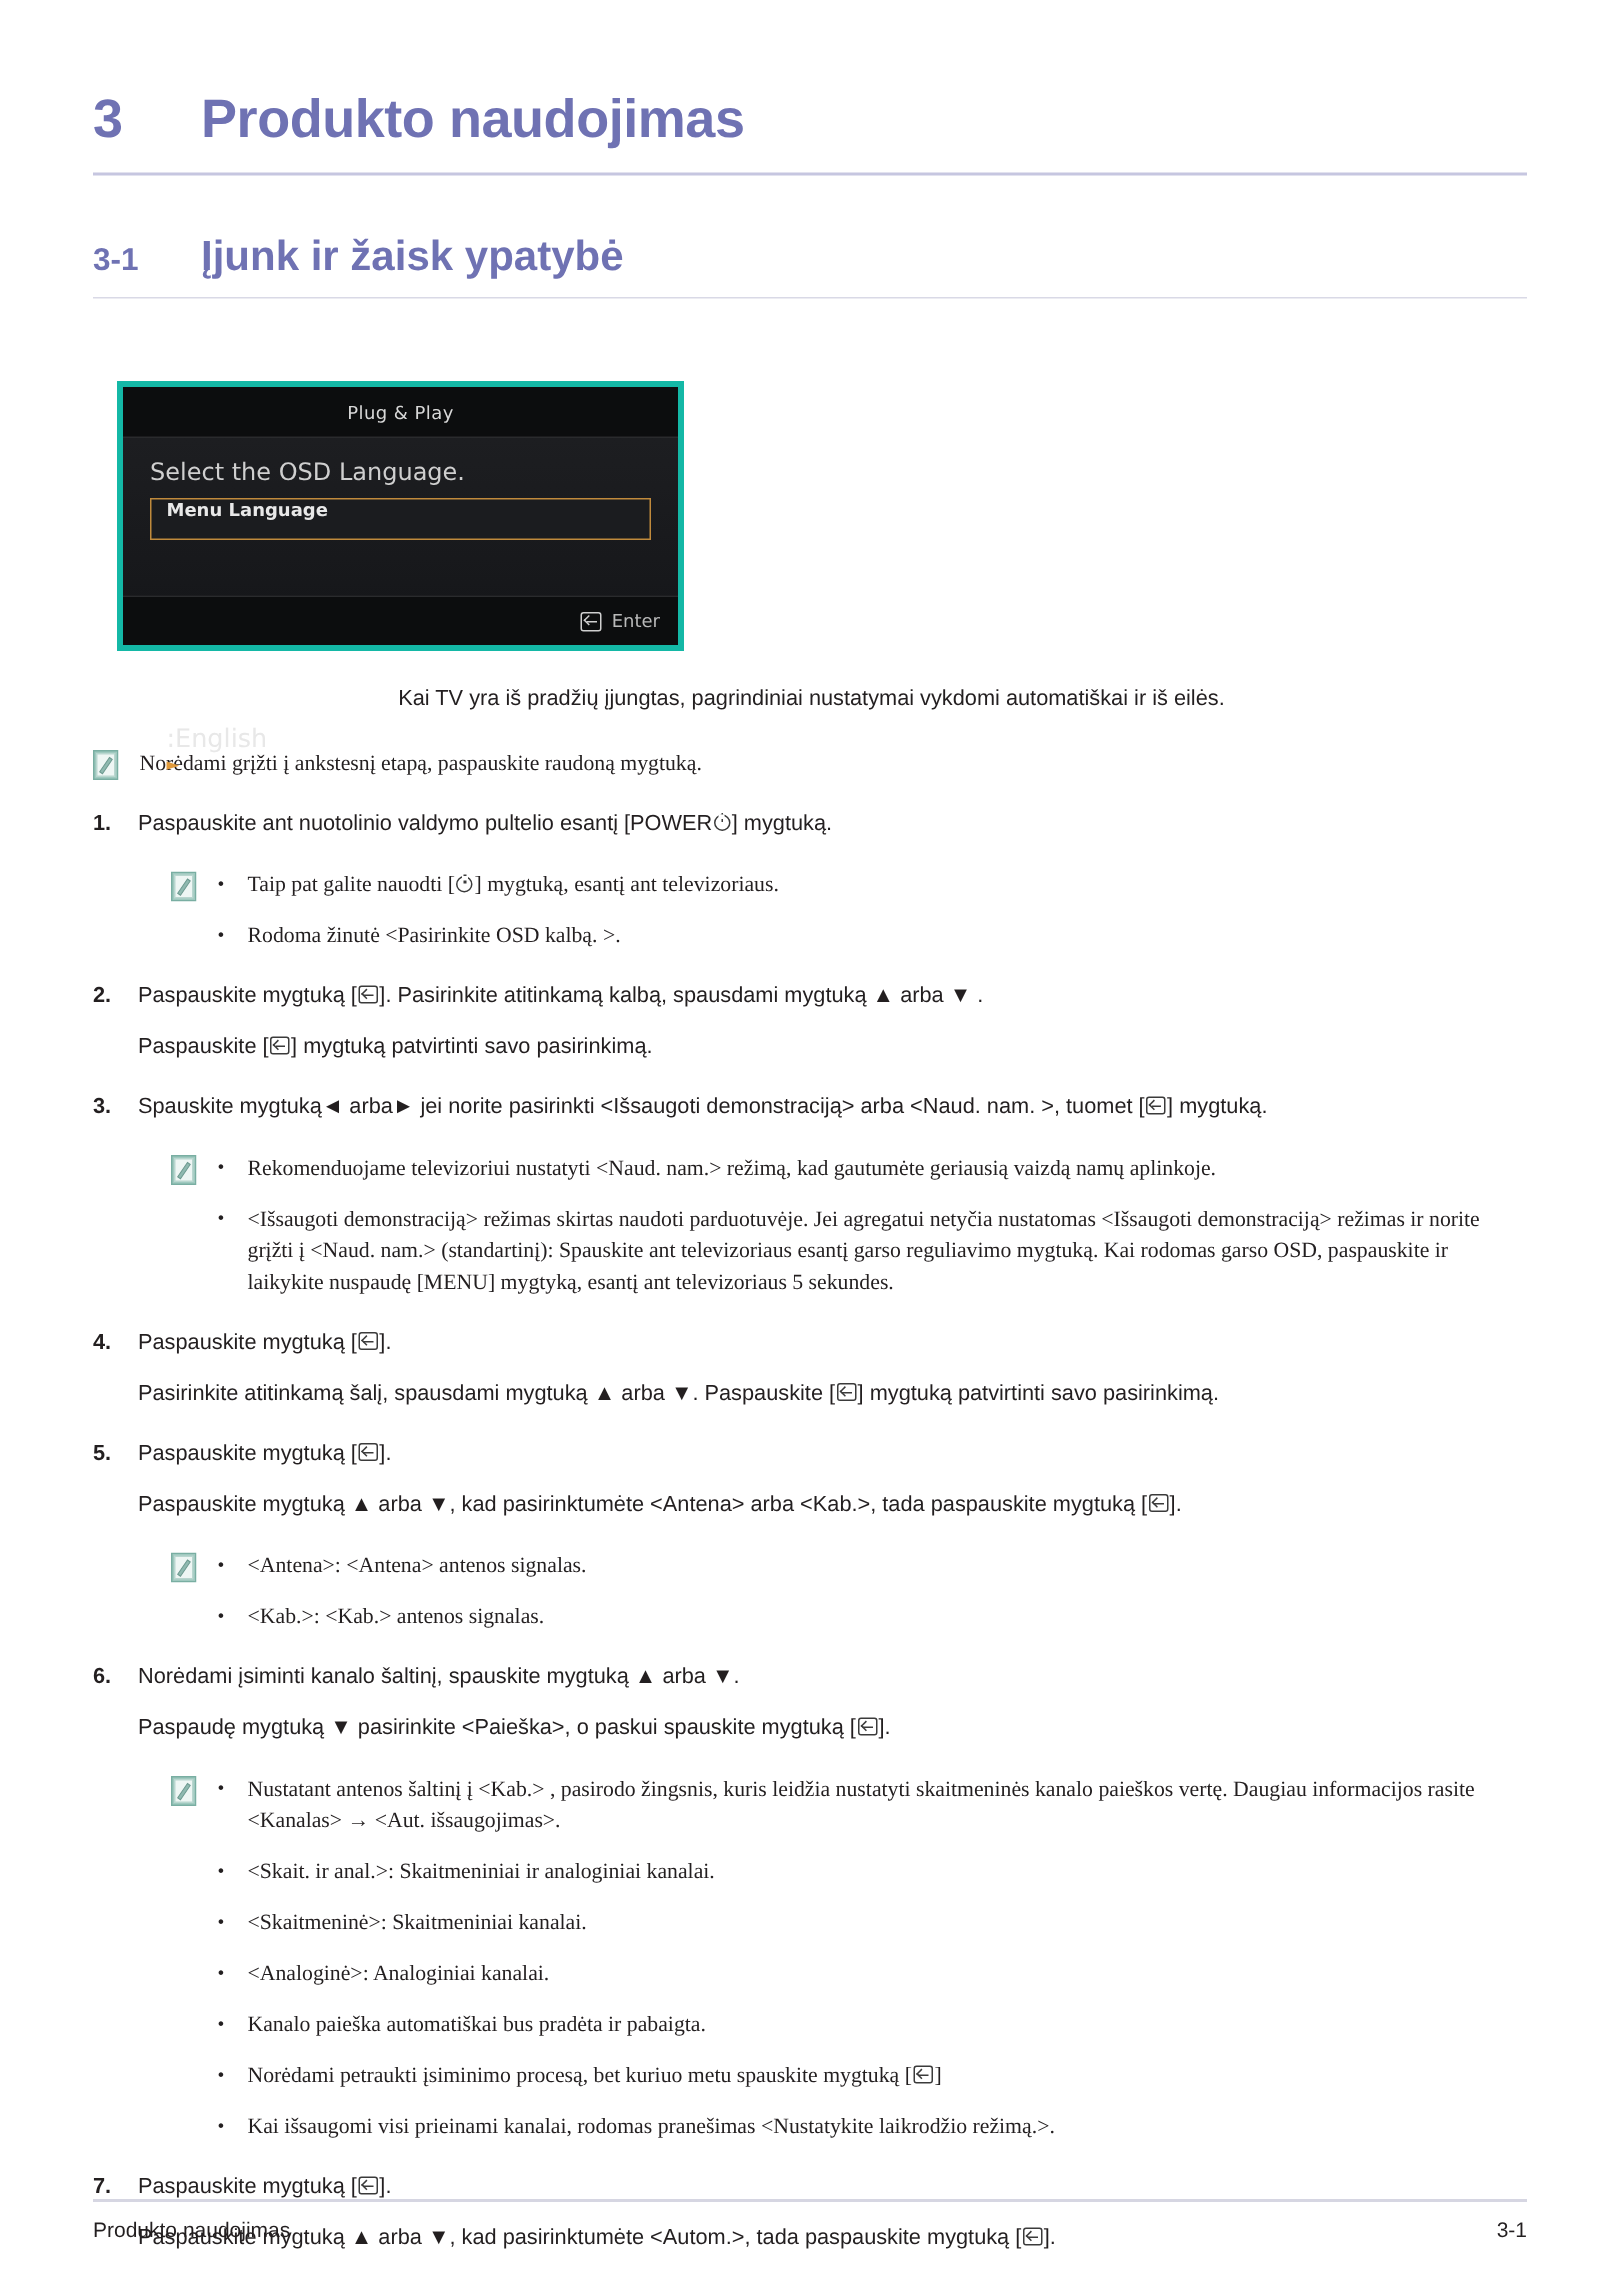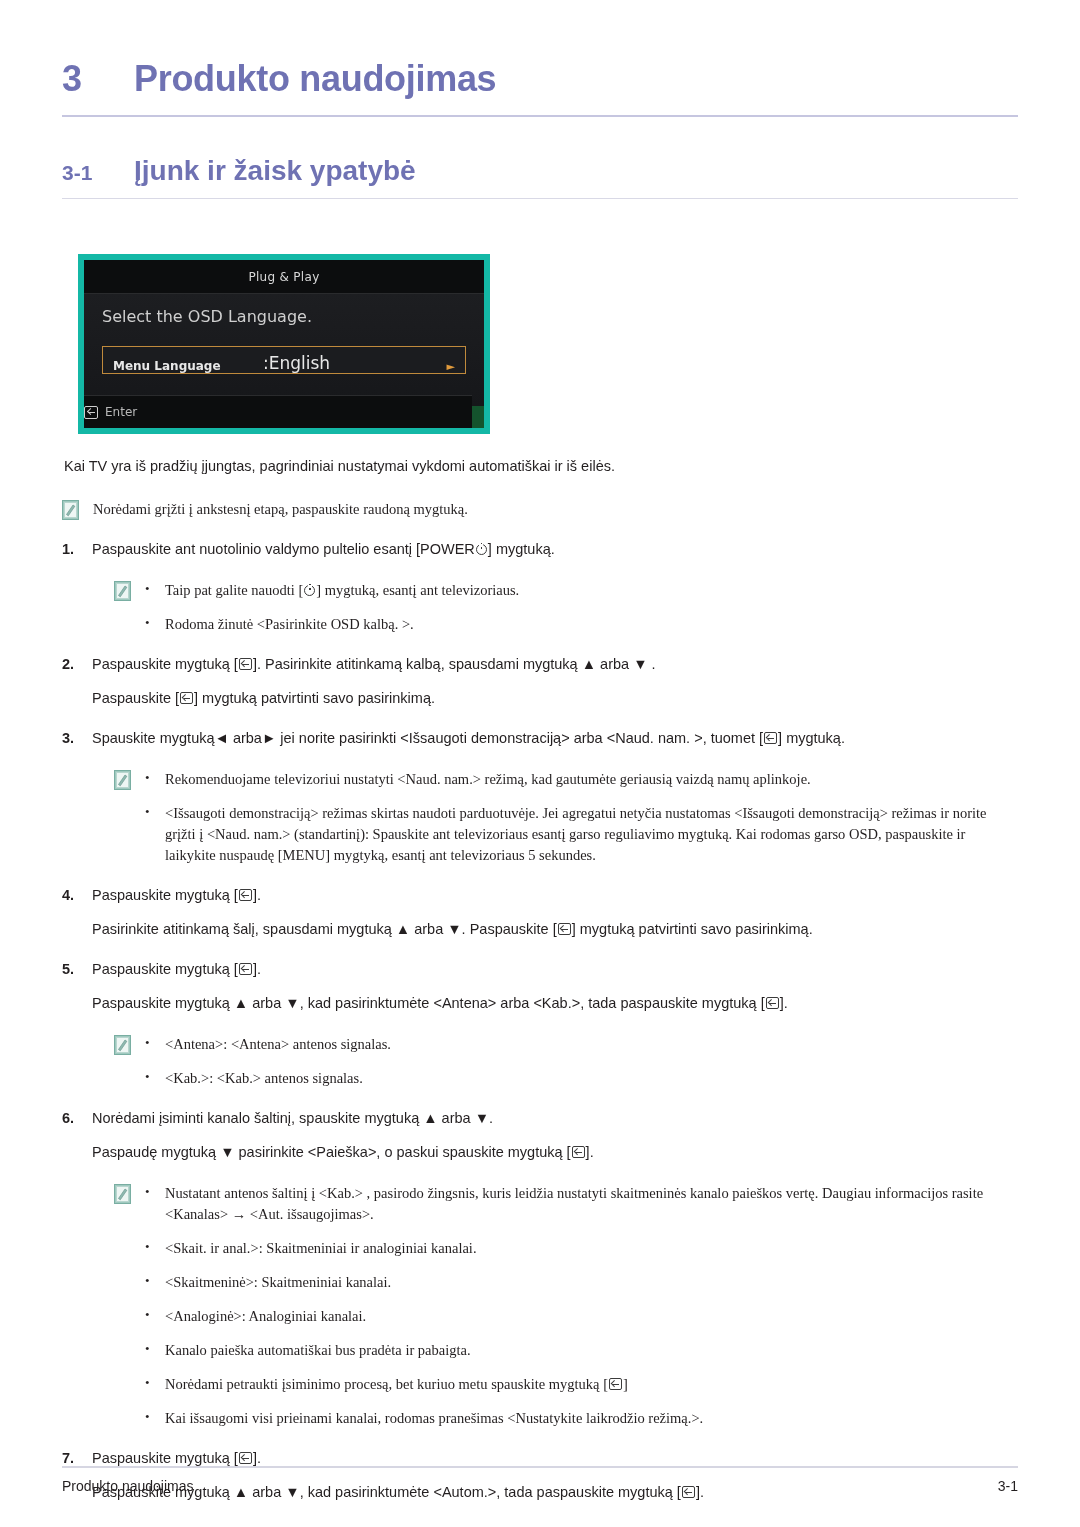--- a/index.html
+++ b/index.html
@@ -70,24 +70,24 @@
   .rule-section {
     margin-top: 11px;
     height: 1px;
     background: #d9d9e6;
     width: 100%;
   }
 
   
   .osd-wrap { margin-top: 55px; padding-left: 16px; }
   .osd {
-    width: 412px;
+    width: 378px;
     height: 180px;
-    background: #14532d;
-    border: 6px solid #14b8a6;
+    background: #0369a1;
+    border: 4px solid #14b8a6;
     box-sizing: border-box;
     position: relative;
     font-family: "DejaVu Sans", sans-serif;
   }
   .osd-title {
     height: 33px;
     background: #0c0d0e;
     color: #d8d8d8;
     font-size: 12px;
     display: flex;
@@ -100,53 +100,55 @@
     padding: 13px 18px 0 18px;
     background: linear-gradient(180deg,#1d1e21 0%, #16171a 100%);
     height: 112px;
     box-sizing: border-box;
   }
   .osd-prompt {
     color: #cfcfcf;
     font-size: 16px;
   }
   .osd-row {
-    margin-top: 20px;
+    margin-top: 8px;
     border: 1px solid #c08a3c;
     height: 28px;
     display: flex;
-    align-items: flex-end;
+    align-items: flex-start;
     padding: 0 10px;
     box-sizing: border-box;
     background: #1b1c1f;
+    flex-direction: column;
   }
   .osd-row-label {
     color: #e8e8e8;
     font-size: 12px;
     font-weight: bold;
     flex: 0 0 150px;
   }
   .osd-row-value {
     color: #e8e8e8;
     font-size: 17px;
     font-weight: normal;
     flex: 1;
   }
   .osd-row-arrow {
     color: #e09a3c;
     font-size: 11px;
   }
   .osd-footer {
     position: absolute;
-    left: 0; right: 12px; bottom: 0;
+    left: 0; right: 0; bottom: 0;
     height: 33px;
     background: #0c0d0e;
     border-top: 1px solid #2a2b2d;
     display: flex;
     align-items: center;
+    justify-content: flex-end;
     padding-right: 12px;
     box-sizing: border-box;
     gap: 7px;
   }
   .osd-footer-label {
     color: #b9b9b9;
     font-size: 12px;
   }
 
   
@@ -225,21 +227,21 @@
   .pwr::after {
     content: "";
     position: absolute;
     left: 2.2px; top: -1.4px;
     width: 4.2px; height: 3px;
     background: #ffffff;
   }
 
   
   .body { margin-top: 22px; font-size: 14.5px; line-height: 1.45; }
-  .intro { margin-top: 10px; margin-left: 2px; }
+  .intro { margin-top: 10px; margin-left: 2px; text-align: center; }
 
   .noteblock {
     display: flex;
     align-items: flex-start;
     margin-top: 22px;
     font-family: Liberation Serif, serif;
   }
   .note-icon {
     flex: 0 0 auto;
     width: 17px; height: 20px;

